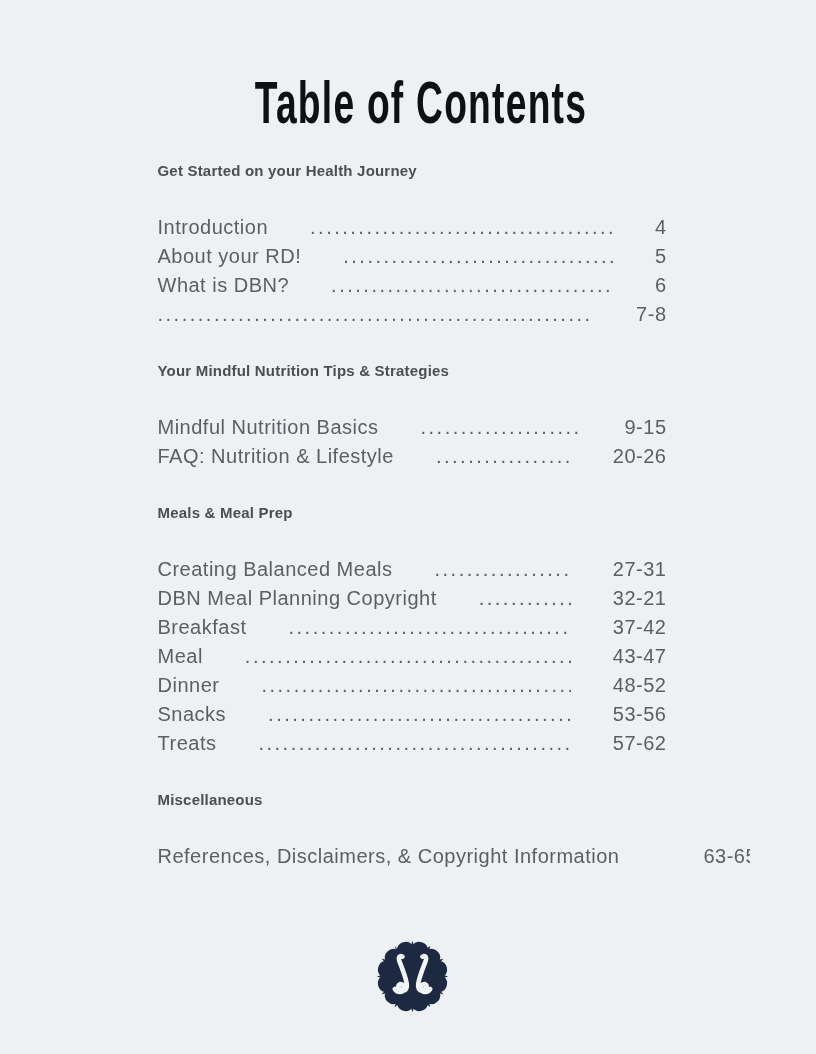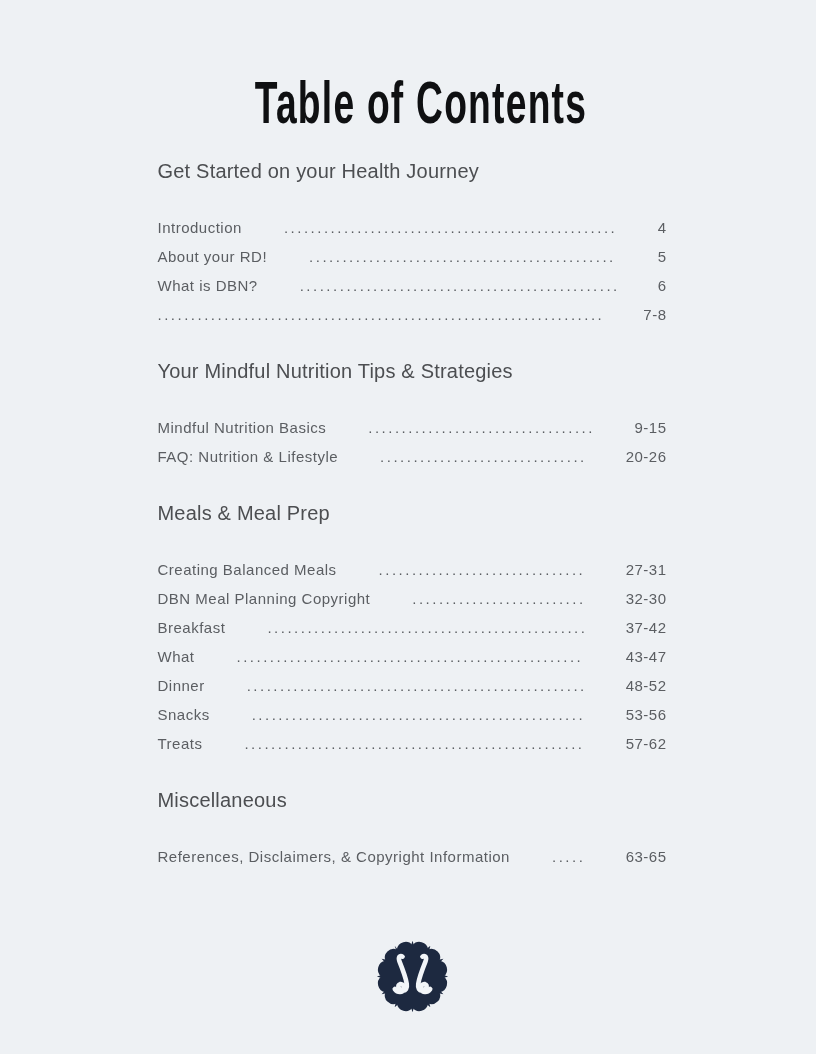--- a/index.html
+++ b/index.html
@@ -25,36 +25,36 @@
     line-height: 1;
     font-weight: 700;
     letter-spacing: 2px;
     white-space: nowrap;
     color: var(--title_color, #0f1012);
     transform: scaleX(0.62);
     transform-origin: 50% 50%;
   }
   .section-title {
     margin: 30px 0 0 0;
-    font-size: 20px;
+    font-size: 15px;
     line-height: 24px;
-    font-weight: 400;
+    font-weight: 700;
     letter-spacing: 0.2px;
     color: var(--heading_color, #4c4e51);
   }
   .section-title.first {
     margin-top: 26px;
   }
   .toc-list {
     margin: 30px 0 0 0;
   }
   .row {
     display: flex;
     align-items: flex-end;
-    font-size: 15px;
+    font-size: 20px;
     line-height: 29px;
     letter-spacing: 0.5px;
     color: var(--item_color, #5b5e62);
     gap: 42px;
   }
   .lbl { white-space: nowrap; }
   .dots {
     flex: 1 1 auto;
     min-width: 0;
     overflow: hidden;
@@ -123,29 +123,29 @@
     <h2 class="section-title">Meals &amp; Meal Prep</h2>
     <div class="toc-list">
       <div class="row">
         <span class="lbl">Creating Balanced Meals</span>
         <span class="dots" aria-hidden="true"></span>
         <span class="pg">27-31</span>
       </div>
       <div class="row">
         <span class="lbl">DBN Meal Planning Copyright</span>
         <span class="dots" aria-hidden="true"></span>
-        <span class="pg">32-30</span>
+        <span class="pg">32-21</span>
       </div>
       <div class="row">
         <span class="lbl">Breakfast</span>
         <span class="dots" aria-hidden="true"></span>
         <span class="pg">37-42</span>
       </div>
       <div class="row">
-        <span class="lbl">What</span>
+        <span class="lbl">Meal</span>
         <span class="dots" aria-hidden="true"></span>
         <span class="pg">43-47</span>
       </div>
       <div class="row">
         <span class="lbl">Dinner</span>
         <span class="dots" aria-hidden="true"></span>
         <span class="pg">48-52</span>
       </div>
       <div class="row">
         <span class="lbl">Snacks</span>

